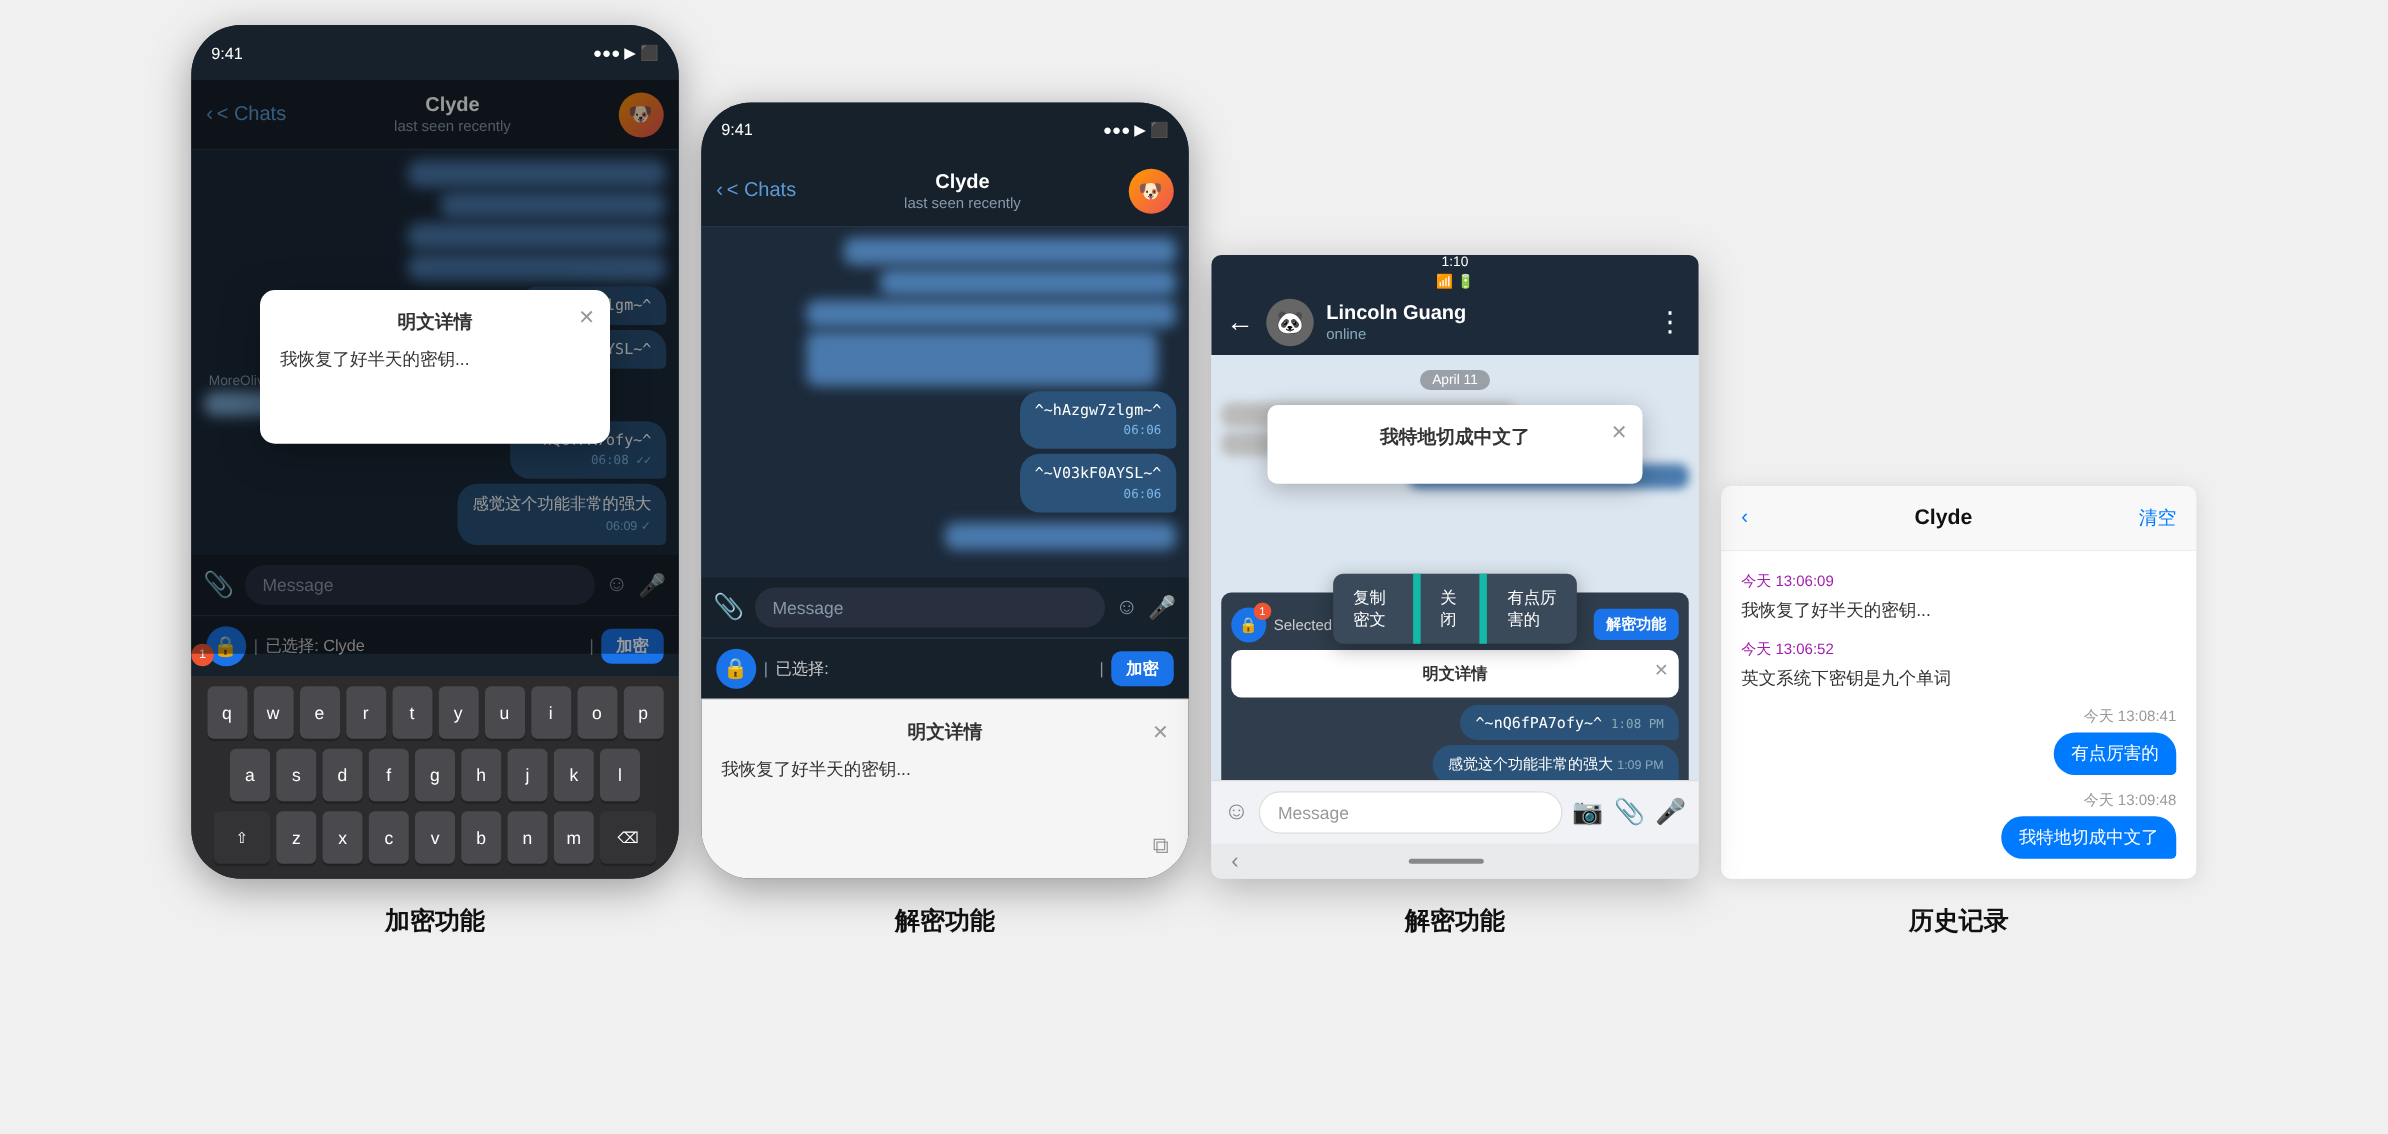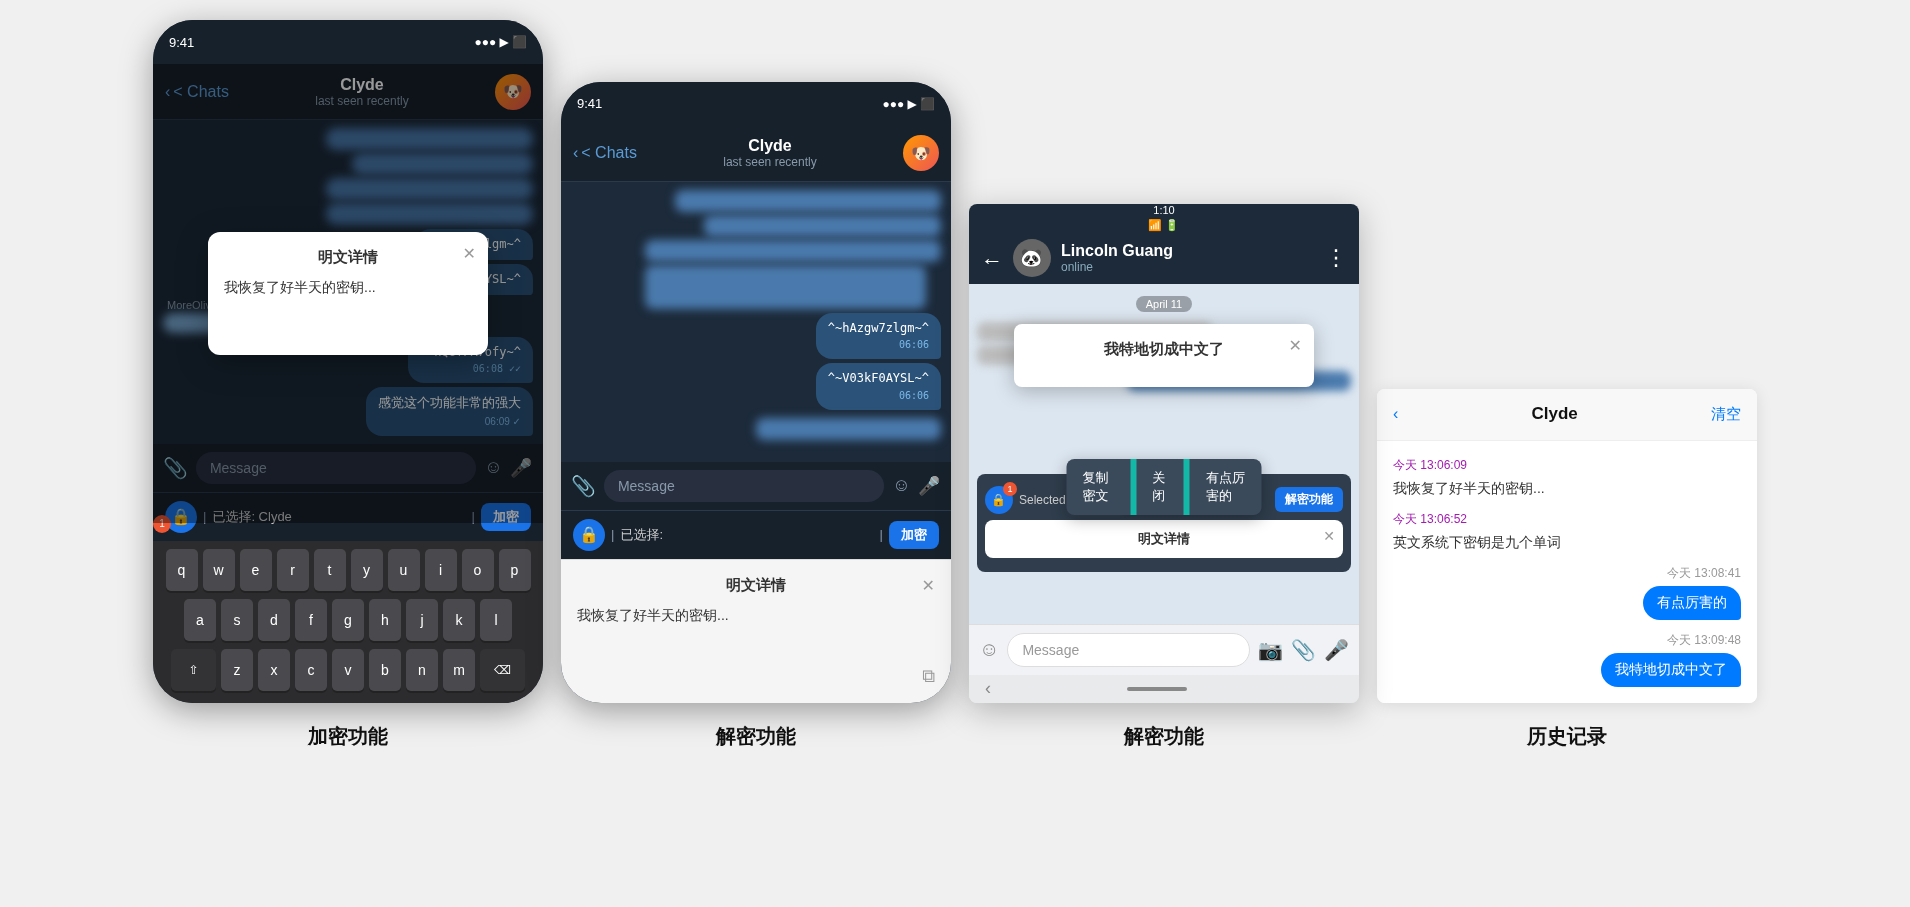--- a/index.html
+++ b/index.html
@@ -725,20 +725,29 @@
             <span style="color:#ccc;font-size:12px;">Selected</span>
             <span style="color:#888;font-size:18px;filter:blur(3px);flex:1;">████</span>
             <div style="background:#1a73e8;color:#fff;border-radius:6px;padding:4px 10px;font-size:12px;font-weight:600;">解密功能</div>
           </div>
 
           <div style="background:#fff;border-radius:8px;padding:10px;position:relative;margin-bottom:6px;">
             <div style="text-align:center;font-size:13px;font-weight:600;color:#333;">明文详情</div>
             <span style="position:absolute;top:8px;right:8px;color:#999;font-size:14px;">✕</span>
           </div>
 
+          <div style="display:flex;flex-direction:column;gap:4px;">
+            <div class="android-msg-out" style="font-size:12px; font-family:monospace;">
+              ^~nQ6fPA7ofy~^ <span style="font-size:10px;color:#8ab;">1:08 PM</span>
+            </div>
+            <div class="android-msg-out" style="font-size:12px;">
+              感觉这个功能非常的强大 <span style="font-size:10px;color:#8ab;">1:09 PM</span>
+            </div>
+
+          </div>
         </div>
       </div>
 
       <div class="android-input-bar">
         <span class="android-input-icon">☺</span>
         <div class="android-input-field">
           <span style="color:#999;">Message</span>
         </div>
         <span class="android-input-icon">📷</span>
         <span class="android-input-icon">📎</span>

